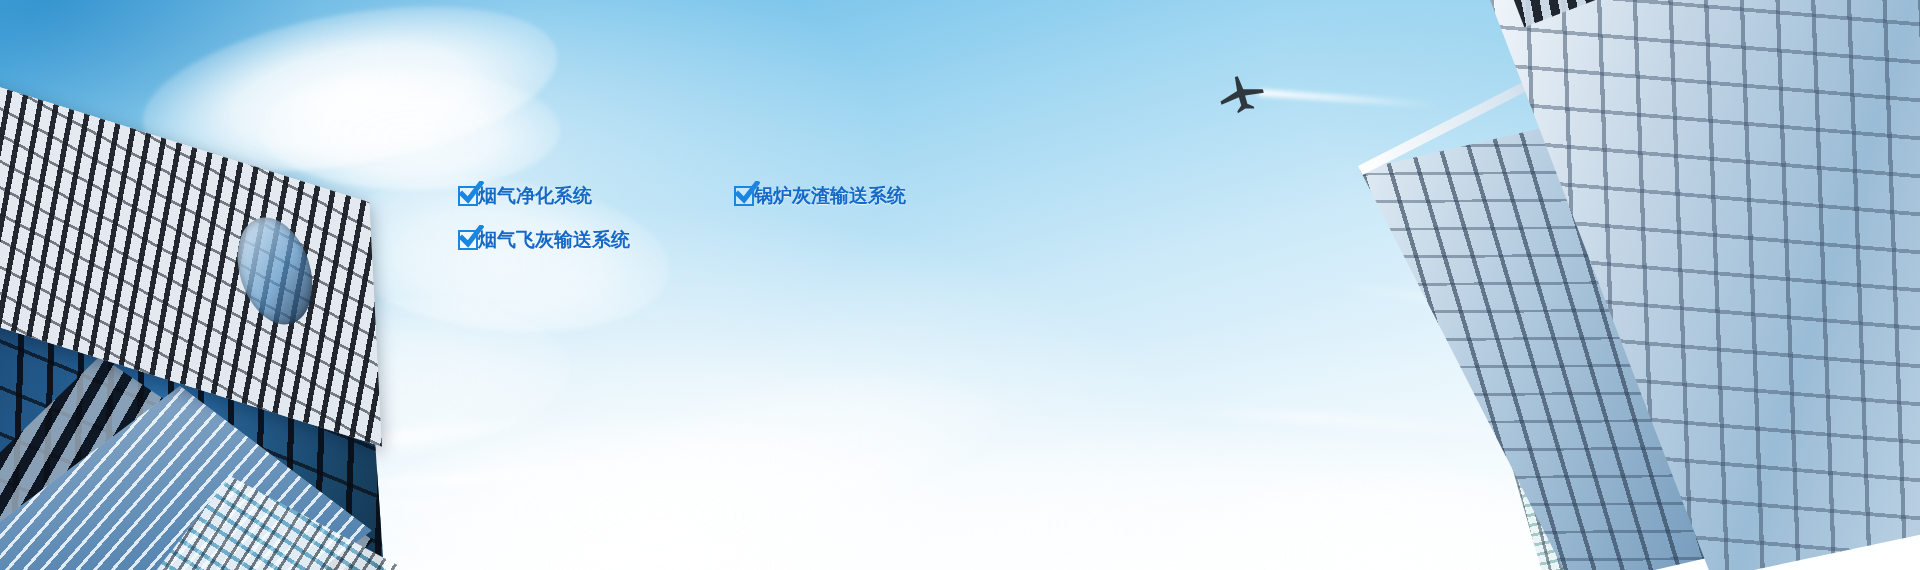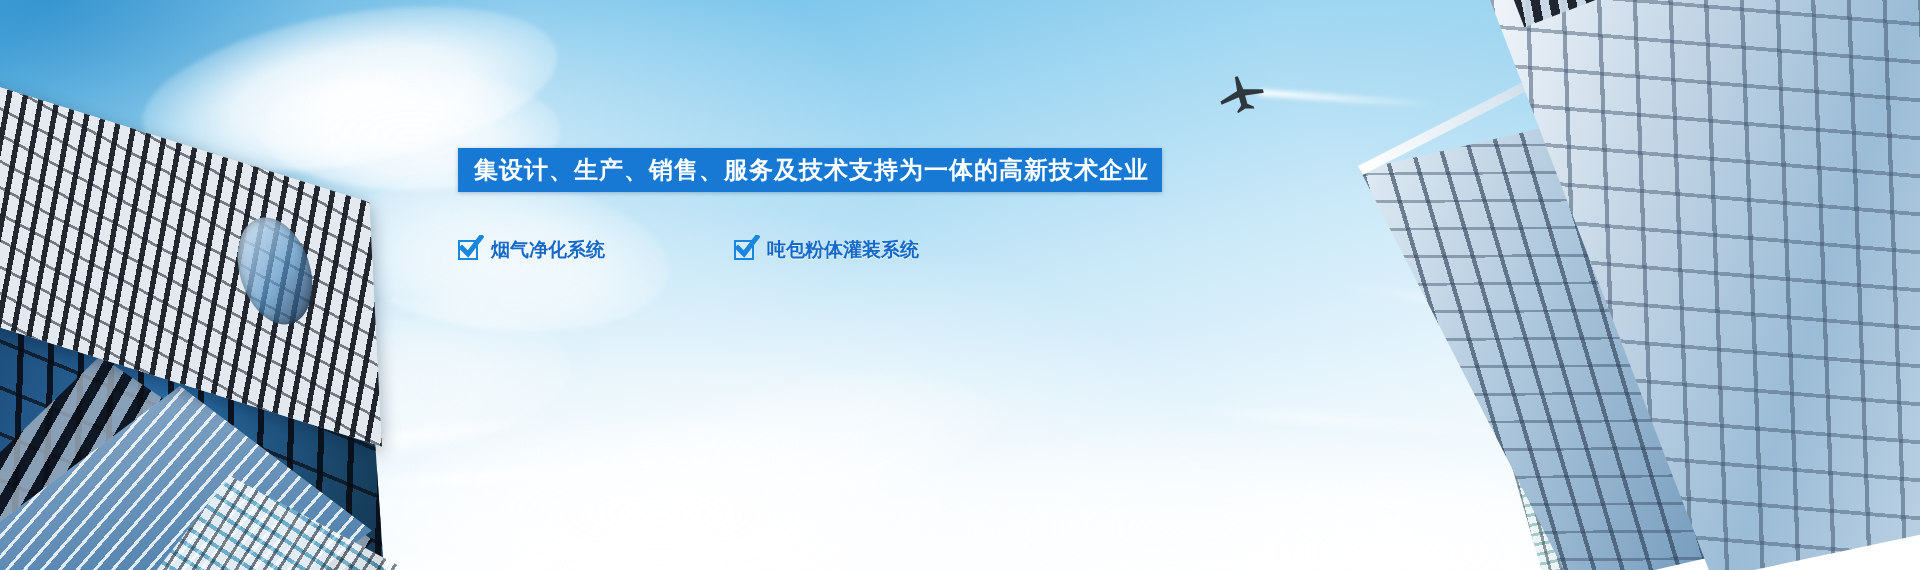--- a/index.html
+++ b/index.html
@@ -245,21 +245,20 @@
     margin-top:36px;
     display:grid;
     grid-template-columns:272px 272px;
     grid-auto-rows:44px;
     column-gap:4px;
     row-gap:0px;
   }
   .feat {
     display:flex;
     align-items:center;
-    gap:13px;
   }
   .chk {
     position:relative;
     width:20px; height:20px;
     flex:0 0 20px;
     border:2px solid #1b86e0;
     background:rgba(255,255,255,0.25);
   }
   .chk svg { position:absolute; left:-2px; top:-7px; width:26px; height:26px; }
   .feat-label {
@@ -320,42 +319,47 @@
     <svg viewBox="0 0 60 46" width="60" height="46" aria-hidden="true">
       <g fill="#30383f" transform="rotate(-16 30 23)">
         <path d="M28.5 6 L31.5 6 L33.2 20 L52 25.5 L52 29 L33.2 26.6 L33.2 35 L38.5 39.5 L38.5 41.5 L30 39 L21.5 41.5 L21.5 39.5 L26.8 35 L26.8 26.6 L8 29 L8 25.5 L26.8 20 Z"></path>
       </g>
     </svg>
   </div>
 
   <div class="content">
 
 
-    <div class="slogan-bar">
-      <span class="slogan-text">集设计、生产、销售、服务及技术支持为一体的高新技术企业</span>
-    </div>
 
     <div class="features">
 
       <div class="feat">
         <span class="chk">
           <svg viewBox="0 0 26 26">
               <path d="M4 13 L10 19 L23 2" stroke="#1b86e0" stroke-width="5" fill="none" stroke-linecap="square"></path>
             </svg>
         </span>
         <span class="feat-label">烟气净化系统</span>
       </div>
 
-
-
-
       <div class="feat">
         <span class="chk">
           <svg viewBox="0 0 26 26">
               <path d="M4 13 L10 19 L23 2" stroke="#1b86e0" stroke-width="5" fill="none" stroke-linecap="square"></path>
             </svg>
         </span>
-        <span class="feat-label">吨包粉体灌装系统</span>
+        <span class="feat-label">锅炉灰渣输送系统</span>
       </div>
+
+      <div class="feat">
+        <span class="chk">
+          <svg viewBox="0 0 26 26">
+              <path d="M4 13 L10 19 L23 2" stroke="#1b86e0" stroke-width="5" fill="none" stroke-linecap="square"></path>
+            </svg>
+        </span>
+        <span class="feat-label">烟气飞灰输送系统</span>
+      </div>
+
+
 
     </div>
   </div>
 </div>
 
 </body></html>

